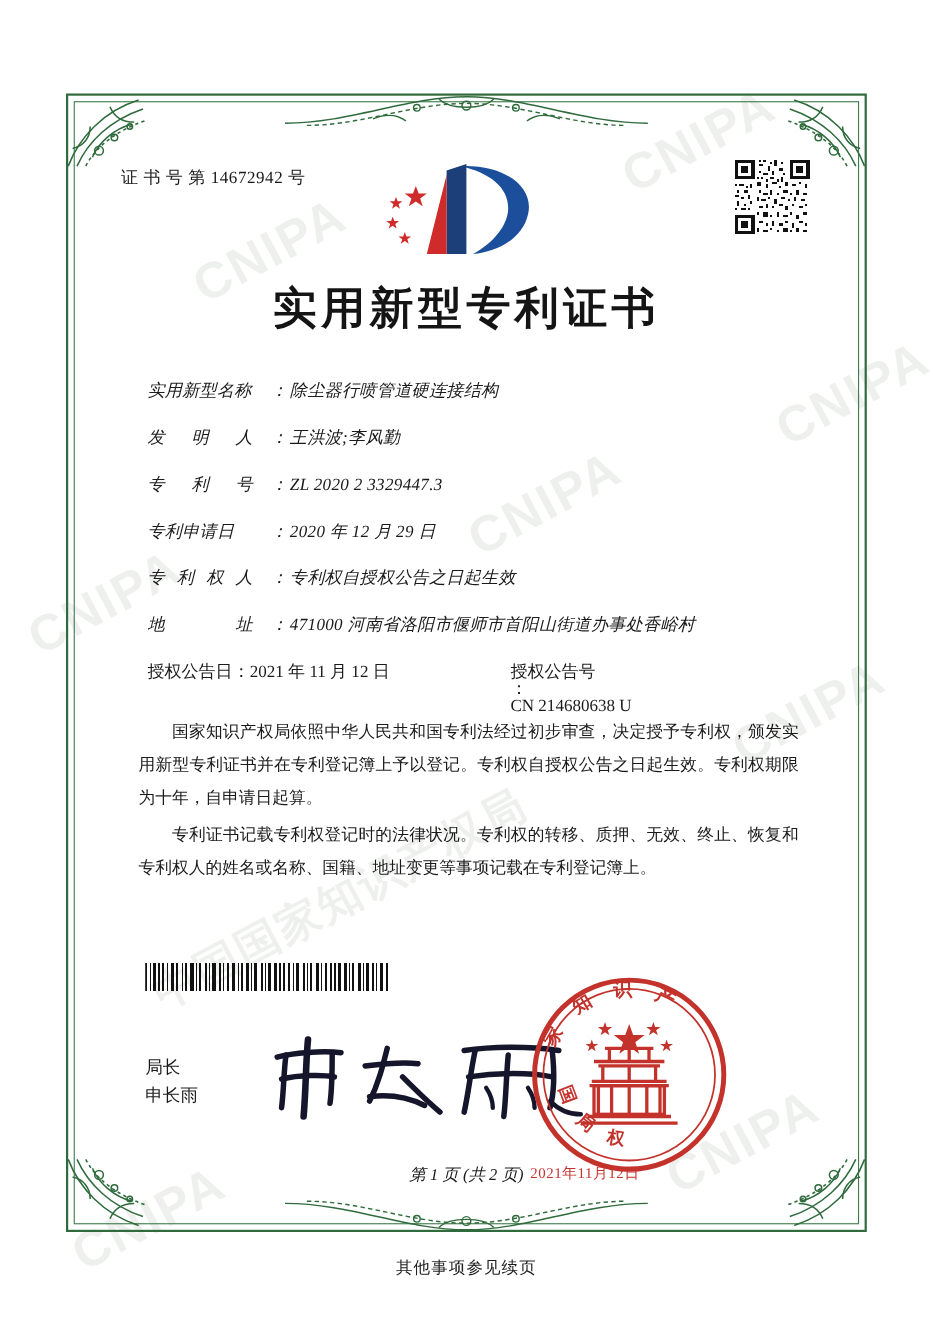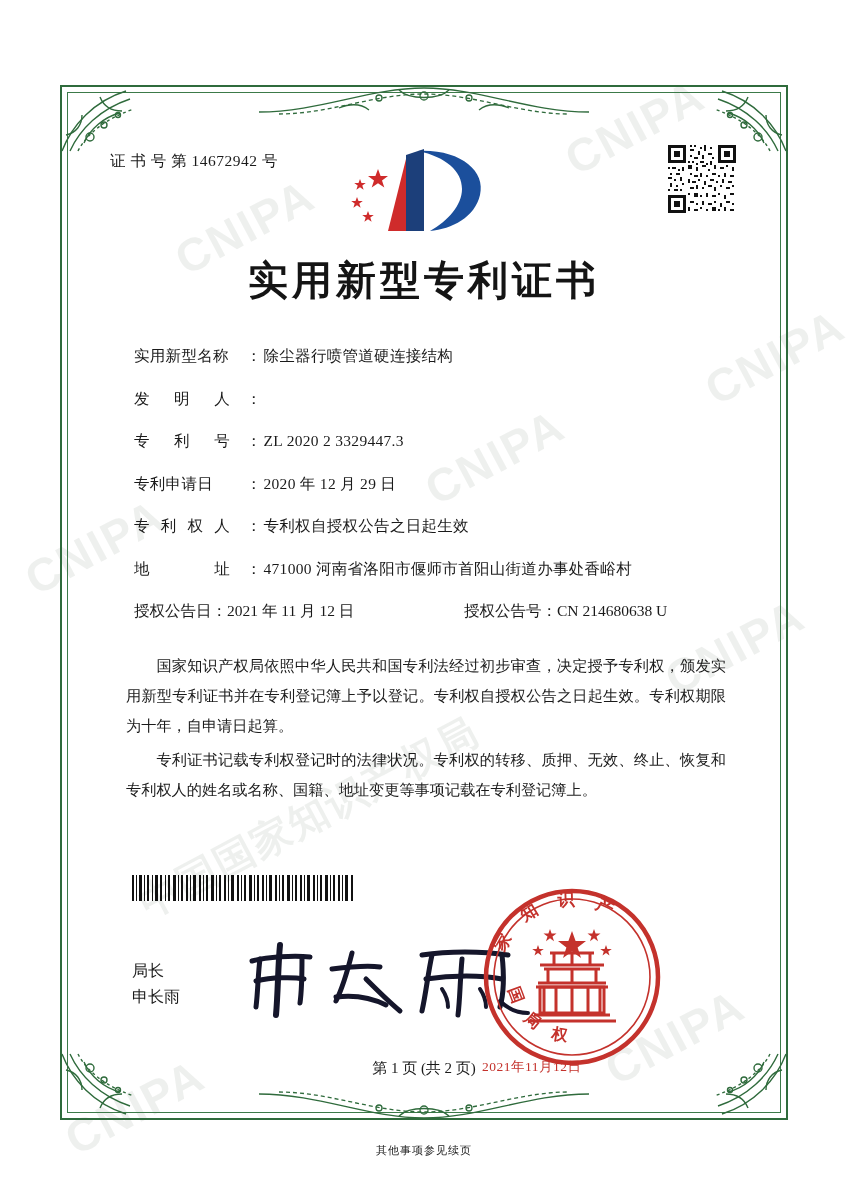--- a/index.html
+++ b/index.html
@@ -136,40 +136,41 @@
     left: 48px;
     right: 40px;
     top: 245px;
     font-size: 15.5px;
     line-height: 1;
   }
   .field-row {
     display: flex;
     align-items: flex-start;
     margin-bottom: 27px;
+    font-style: italic;
   }
   .field-label {
     width: 112px;
     flex: 0 0 112px;
     letter-spacing: 0.3px;
   }
   .field-label.spaced {
     display: flex;
     justify-content: space-between;
     width: 96px;
     flex: 0 0 96px;
     padding-right: 16px;
   }
   .field-label.spaced span { display: inline-block; }
   .field-colon { margin: 0 2px 0 0; }
   .field-value { flex: 1 1 auto; letter-spacing: 0.3px; }
 
   .dual-row { display: flex; align-items: baseline; margin-bottom: 26px; }
   .dual-left { width: 330px; flex: 0 0 330px; display: flex; }
-  .dual-right { display: flex; }
+  .dual-right { display: flex; flex-direction: column; }
 
   .paragraphs {
     position: absolute;
     left: 40px;
     right: 36px;
     top: 548px;
     font-size: 15.2px;
     line-height: 30px;
     text-align: justify;
   }
@@ -222,29 +223,30 @@
     letter-spacing: 0.5px;
   }
 
   .page-no {
     position: absolute;
     left: 0;
     right: 0;
     bottom: 22px;
     text-align: center;
     font-size: 15px;
+    font-style: italic;
   }
 
   .footer-note {
     position: absolute;
     left: 0;
     right: 0;
     top: 1143px;
     text-align: center;
-    font-size: 11px;
+    font-size: 15px;
     letter-spacing: 1px;
     z-index: 3;
   }
 </style>
 </head>
 <body>
 
 <div class="watermarks">
   <div class="wm" style="left:560px;top:100px;font-size:46px;">CNIPA</div>
   <div class="wm" style="left:170px;top:200px;font-size:46px;">CNIPA</div>
@@ -494,20 +496,21 @@
         <div class="field-value">除尘器行喷管道硬连接结构</div>
       </div>
 
       <div class="field-row">
         <div class="field-label spaced">
           <span>发</span>
           <span>明</span>
           <span>人</span>
         </div>
         <div class="field-colon">：</div>
+        <div class="field-value">王洪波;李风勤</div>
       </div>
 
       <div class="field-row">
         <div class="field-label spaced">
           <span>专</span>
           <span>利</span>
           <span>号</span>
         </div>
         <div class="field-colon">：</div>
         <div class="field-value mono-num">ZL 2020 2 3329447.3</div>

